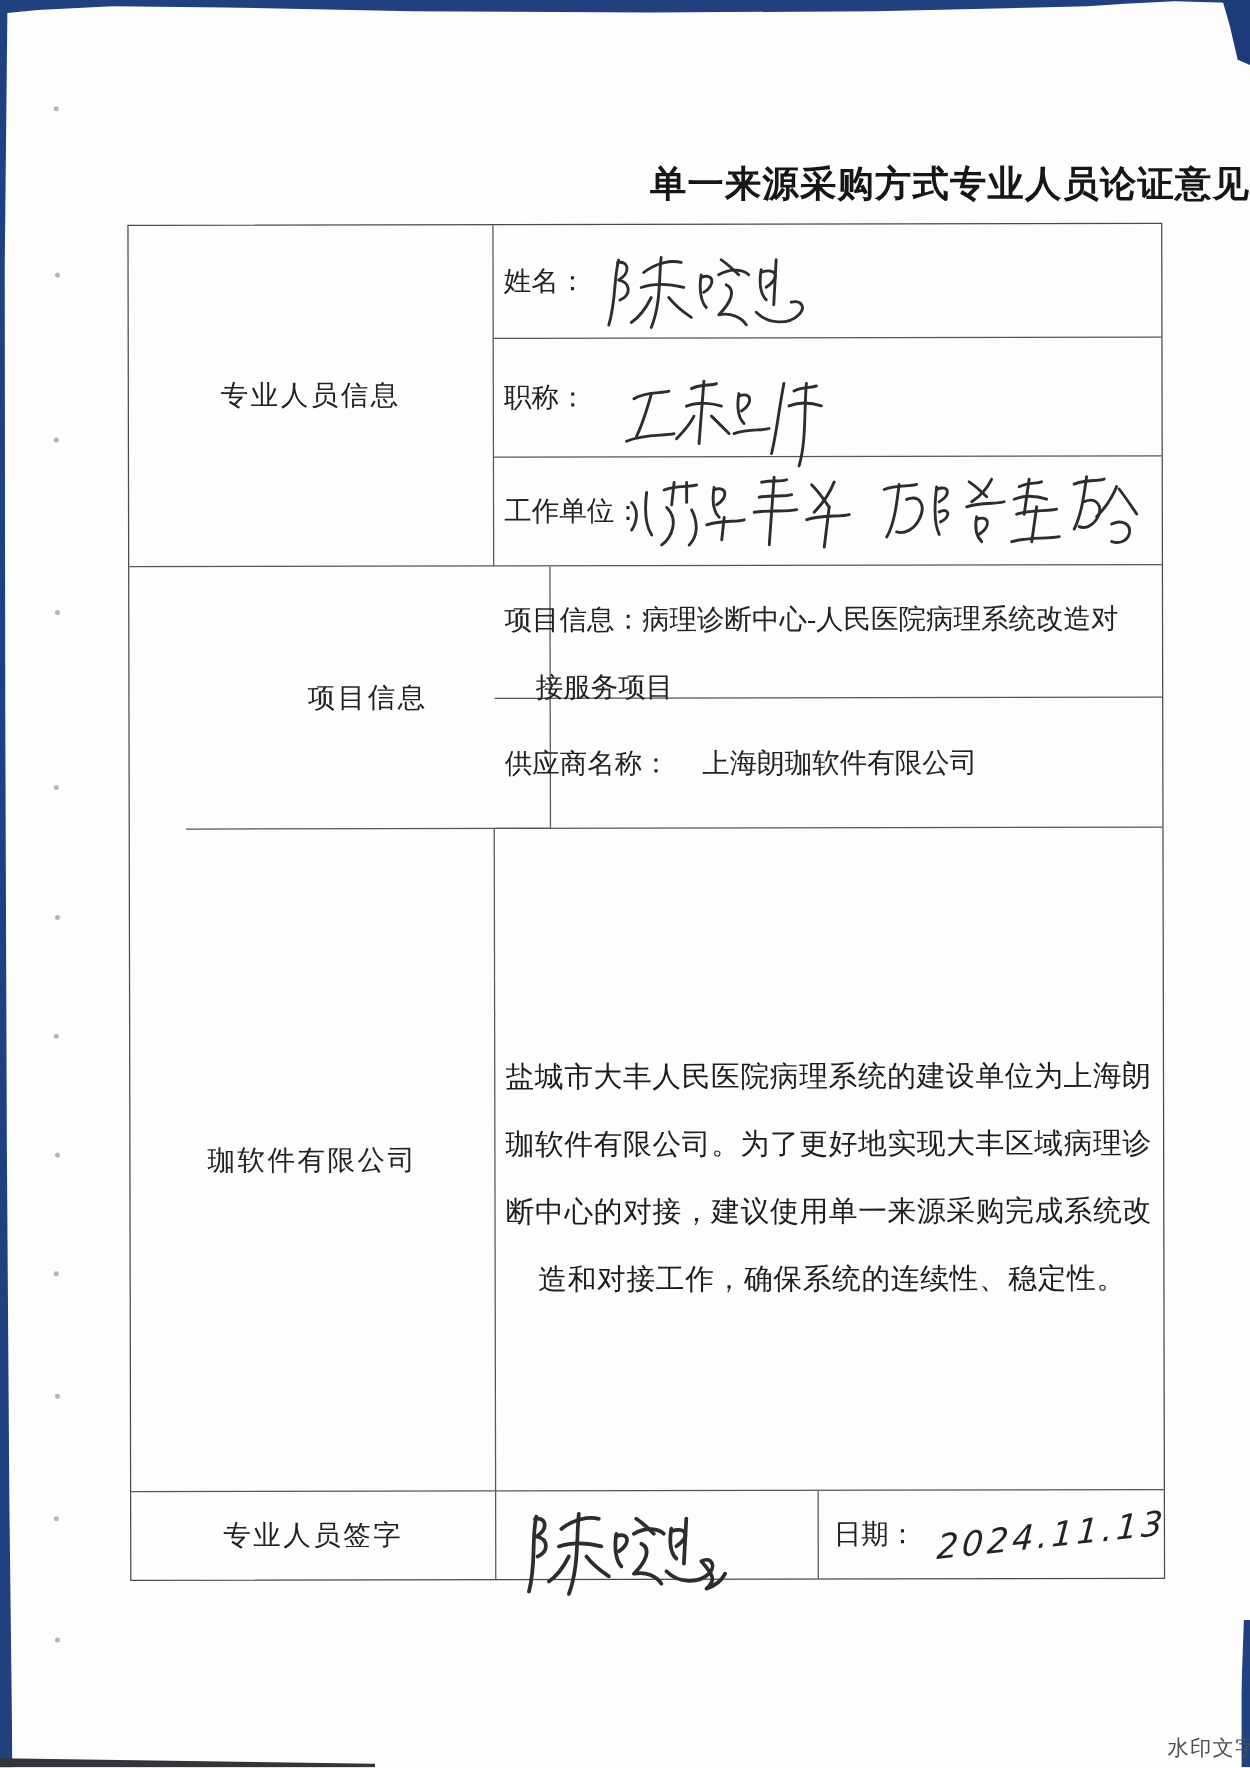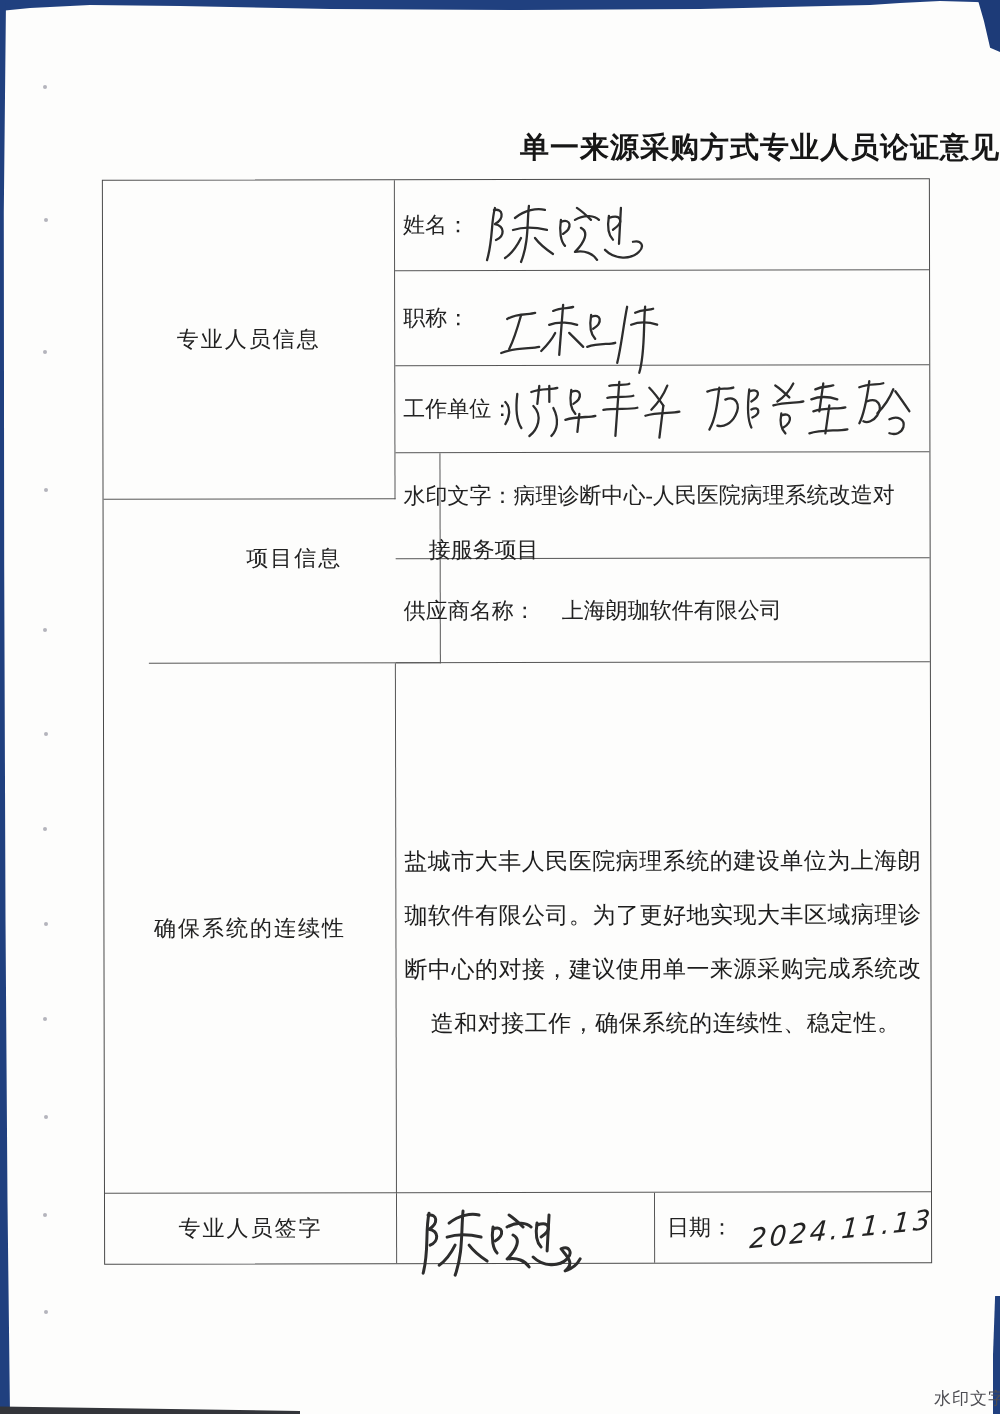--- a/index.html
+++ b/index.html
@@ -74,28 +74,28 @@
 <div class="speck" style="left:44px;top:922px"></div>
 <div class="speck" style="left:43px;top:1017px"></div>
 <div class="speck" style="left:44px;top:1115px"></div>
 <div class="speck" style="left:43px;top:1213px"></div>
 <div class="speck" style="left:44px;top:1310px"></div>
 
 <div class="doc-title">单一来源采购方式专业人员论证意见</div>
 
 <div class="form-table">
 
-  <div class="cell label-cell b-r b-b" style="left:0;top:0;width:292px;height:319px;">
+  <div class="cell label-cell b-r b-b" style="left:0;top:0;width:292px;height:273px;">
     <span>专业人员信息</span>
   </div>
   <div class="cell label-cell b-r b-b" style="left:0;top:273px;width:292px;height:210px;margin-left:45px;">
     <span>项目信息</span>
   </div>
   <div class="cell label-cell b-r b-b" style="left:0;top:483px;width:292px;height:530px;">
-    <span>确保系统的连续性</span>
+    <span>珈软件有限公司</span>
   </div>
   <div class="cell label-cell b-r" style="left:0;top:1013px;width:292px;height:70px;">
     <span>专业人员签字</span>
   </div>
 
   <div class="cell b-b" style="left:292px;top:0;width:534px;height:91px;display:flex;align-items:center;padding-left:8px;">
     <span class="field-label">姓名：</span>
     <svg class="hand" style="left:86px;top:16px;" width="170" height="72" viewBox="0 0 170 72" aria-label="陈晓忠">
       <g stroke-width="2.3">
         <path d="M14,12 C10,26 12,44 6,64"></path>
@@ -185,21 +185,21 @@
         <path d="M372,10 C370,24 368,40 362,52"></path>
         <path d="M370,30 C380,26 386,34 380,44 C376,50 370,52 366,50"></path>
         <path d="M396,18 C392,28 386,36 380,42"></path>
         <path d="M398,20 C404,28 408,34 412,40"></path>
         <path d="M392,48 C400,44 408,48 406,56 C404,62 398,64 392,62"></path>
       </g>
     </svg>
   </div>
 
   <div class="cell b-b" style="left:292px;top:273px;width:534px;height:106px;padding:16px 8px 0;line-height:54px;">
-    <div><span class="field-label">水印文字：</span><span>病理诊断中心-人民医院病理系统改造对</span></div>
+    <div><span class="field-label">项目信息：</span><span>病理诊断中心-人民医院病理系统改造对</span></div>
     <div style="margin-left:25px;">接服务项目</div>
   </div>
 
   <div class="cell b-b" style="left:292px;top:379px;width:534px;height:104px;display:flex;align-items:center;padding-left:8px;">
     <span class="field-label">供应商名称：</span>
     <span class="inline-gap">上海朗珈软件有限公司</span>
   </div>
 
   <div class="cell b-b" style="left:292px;top:483px;width:534px;height:530px;padding:172px 6px 0 8px;">
     <div class="opinion-line">盐城市大丰人民医院病理系统的建设单位为上海朗</div>

